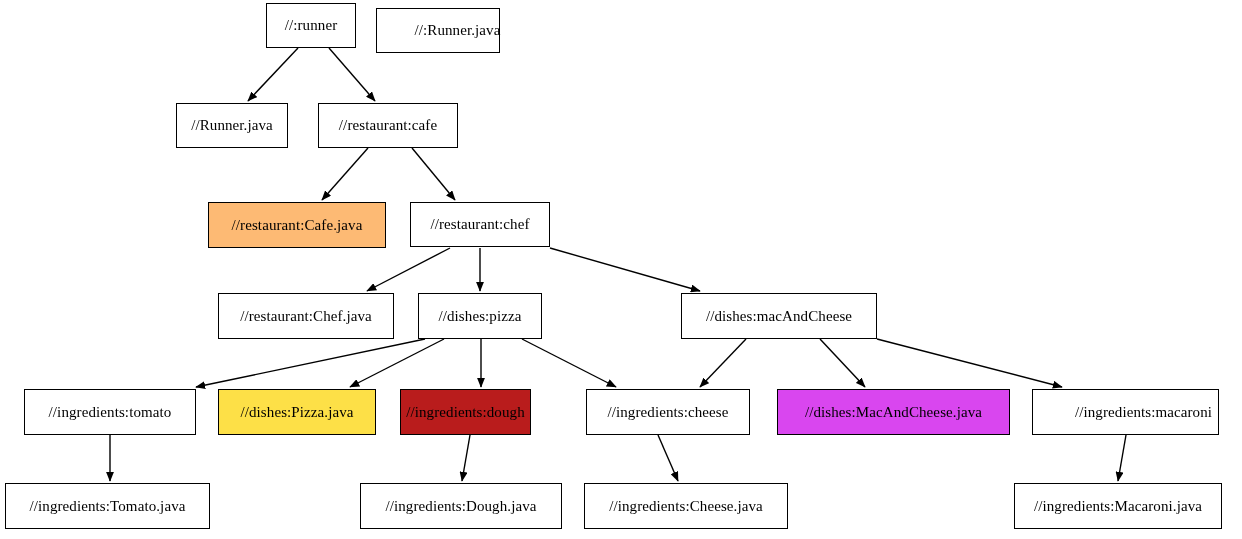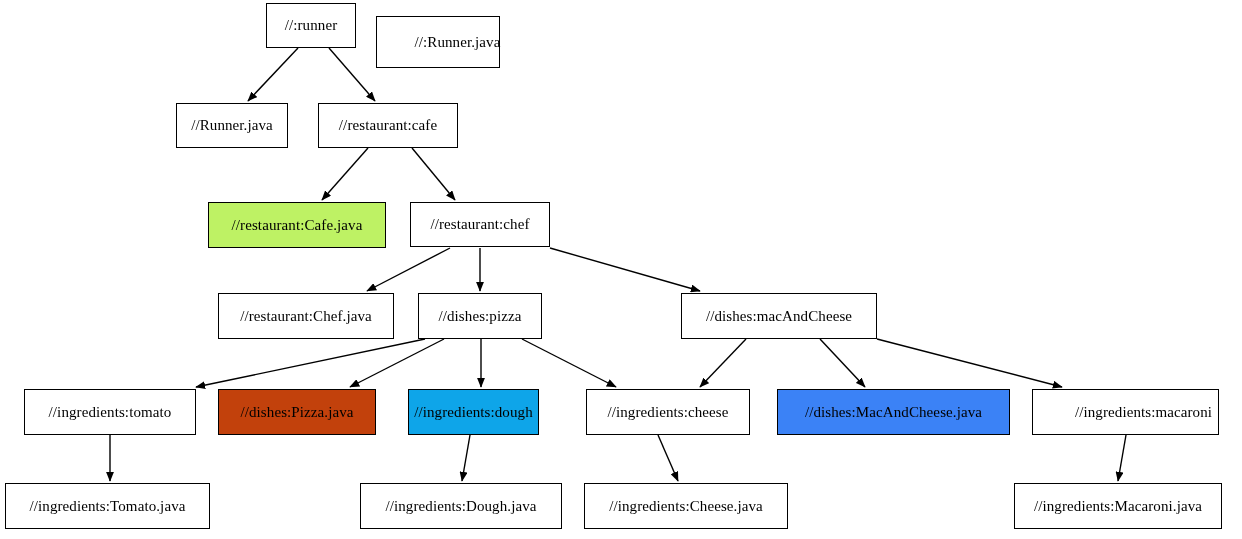--- a/index.html
+++ b/index.html
@@ -79,57 +79,57 @@
         <line x1="470" y1="435" x2="462" y2="481" stroke="#000000" stroke-width="1.4" marker-end="url(#arrowhead)"></line>
         <line x1="658" y1="435" x2="678" y2="481" stroke="#000000" stroke-width="1.4" marker-end="url(#arrowhead)"></line>
         <line x1="1126" y1="435" x2="1118" y2="481" stroke="#000000" stroke-width="1.4" marker-end="url(#arrowhead)"></line>
       </g>
   </svg>
 
   <div id="node-layer">
       <div class="graph-node" style="left: 266px; top: 3px; width: 90px; height: 45px; border-color: rgb(0, 0, 0); background: rgb(255, 255, 255);">
         <span class="node-label">//:runner</span>
       </div>
-      <div class="graph-node" style="left: 376px; top: 16px; width: 124px; height: 52px; border-color: rgb(0, 0, 0); background: rgb(255, 255, 255); padding-left: 39px;">
+      <div class="graph-node" style="left: 376px; top: 8px; width: 124px; height: 45px; border-color: rgb(0, 0, 0); background: rgb(255, 255, 255); padding-left: 39px;">
         <span class="node-label">//:Runner.java</span>
       </div>
       <div class="graph-node" style="left: 176px; top: 103px; width: 112px; height: 45px; border-color: rgb(0, 0, 0); background: rgb(255, 255, 255);">
         <span class="node-label">//Runner.java</span>
       </div>
       <div class="graph-node" style="left: 318px; top: 103px; width: 140px; height: 45px; border-color: rgb(0, 0, 0); background: rgb(255, 255, 255);">
         <span class="node-label">//restaurant:cafe</span>
       </div>
-      <div class="graph-node" style="left: 208px; top: 202px; width: 178px; height: 46px; border-color: rgb(0, 0, 0); background: #bef264;">
+      <div class="graph-node" style="left: 208px; top: 202px; width: 178px; height: 46px; border-color: rgb(0, 0, 0); background: #fdba74;">
         <span class="node-label">//restaurant:Cafe.java</span>
       </div>
       <div class="graph-node" style="left: 410px; top: 202px; width: 140px; height: 45px; border-color: rgb(0, 0, 0); background: rgb(255, 255, 255);">
         <span class="node-label">//restaurant:chef</span>
       </div>
       <div class="graph-node" style="left: 218px; top: 293px; width: 176px; height: 46px; border-color: rgb(0, 0, 0); background: rgb(255, 255, 255);">
         <span class="node-label">//restaurant:Chef.java</span>
       </div>
       <div class="graph-node" style="left: 418px; top: 293px; width: 124px; height: 46px; border-color: rgb(0, 0, 0); background: rgb(255, 255, 255);">
         <span class="node-label">//dishes:pizza</span>
       </div>
       <div class="graph-node" style="left: 681px; top: 293px; width: 196px; height: 46px; border-color: rgb(0, 0, 0); background: rgb(255, 255, 255);">
         <span class="node-label">//dishes:macAndCheese</span>
       </div>
       <div class="graph-node" style="left: 24px; top: 389px; width: 172px; height: 46px; border-color: rgb(0, 0, 0); background: rgb(255, 255, 255);">
         <span class="node-label">//ingredients:tomato</span>
       </div>
-      <div class="graph-node" style="left: 218px; top: 389px; width: 158px; height: 46px; border-color: rgb(0, 0, 0); background: #c2410c;">
+      <div class="graph-node" style="left: 218px; top: 389px; width: 158px; height: 46px; border-color: rgb(0, 0, 0); background: #fde047;">
         <span class="node-label">//dishes:Pizza.java</span>
       </div>
-      <div class="graph-node" style="left: 400px; top: 389px; width: 131px; height: 46px; border-color: rgb(0, 0, 0); background: #0ea5e9; margin-left: 8px;">
+      <div class="graph-node" style="left: 400px; top: 389px; width: 131px; height: 46px; border-color: rgb(0, 0, 0); background: #b91c1c;">
         <span class="node-label">//ingredients:dough</span>
       </div>
       <div class="graph-node" style="left: 586px; top: 389px; width: 164px; height: 46px; border-color: rgb(0, 0, 0); background: rgb(255, 255, 255);">
         <span class="node-label">//ingredients:cheese</span>
       </div>
-      <div class="graph-node" style="left: 777px; top: 389px; width: 233px; height: 46px; border-color: rgb(0, 0, 0); background: #3b82f6;">
+      <div class="graph-node" style="left: 777px; top: 389px; width: 233px; height: 46px; border-color: rgb(0, 0, 0); background: #d946ef;">
         <span class="node-label">//dishes:MacAndCheese.java</span>
       </div>
       <div class="graph-node" style="left: 1032px; top: 389px; width: 187px; height: 46px; border-color: rgb(0, 0, 0); background: rgb(255, 255, 255); padding-left: 36px;">
         <span class="node-label">//ingredients:macaroni</span>
       </div>
       <div class="graph-node" style="left: 5px; top: 483px; width: 205px; height: 46px; border-color: rgb(0, 0, 0); background: rgb(255, 255, 255);">
         <span class="node-label">//ingredients:Tomato.java</span>
       </div>
       <div class="graph-node" style="left: 360px; top: 483px; width: 202px; height: 46px; border-color: rgb(0, 0, 0); background: rgb(255, 255, 255);">
         <span class="node-label">//ingredients:Dough.java</span>

